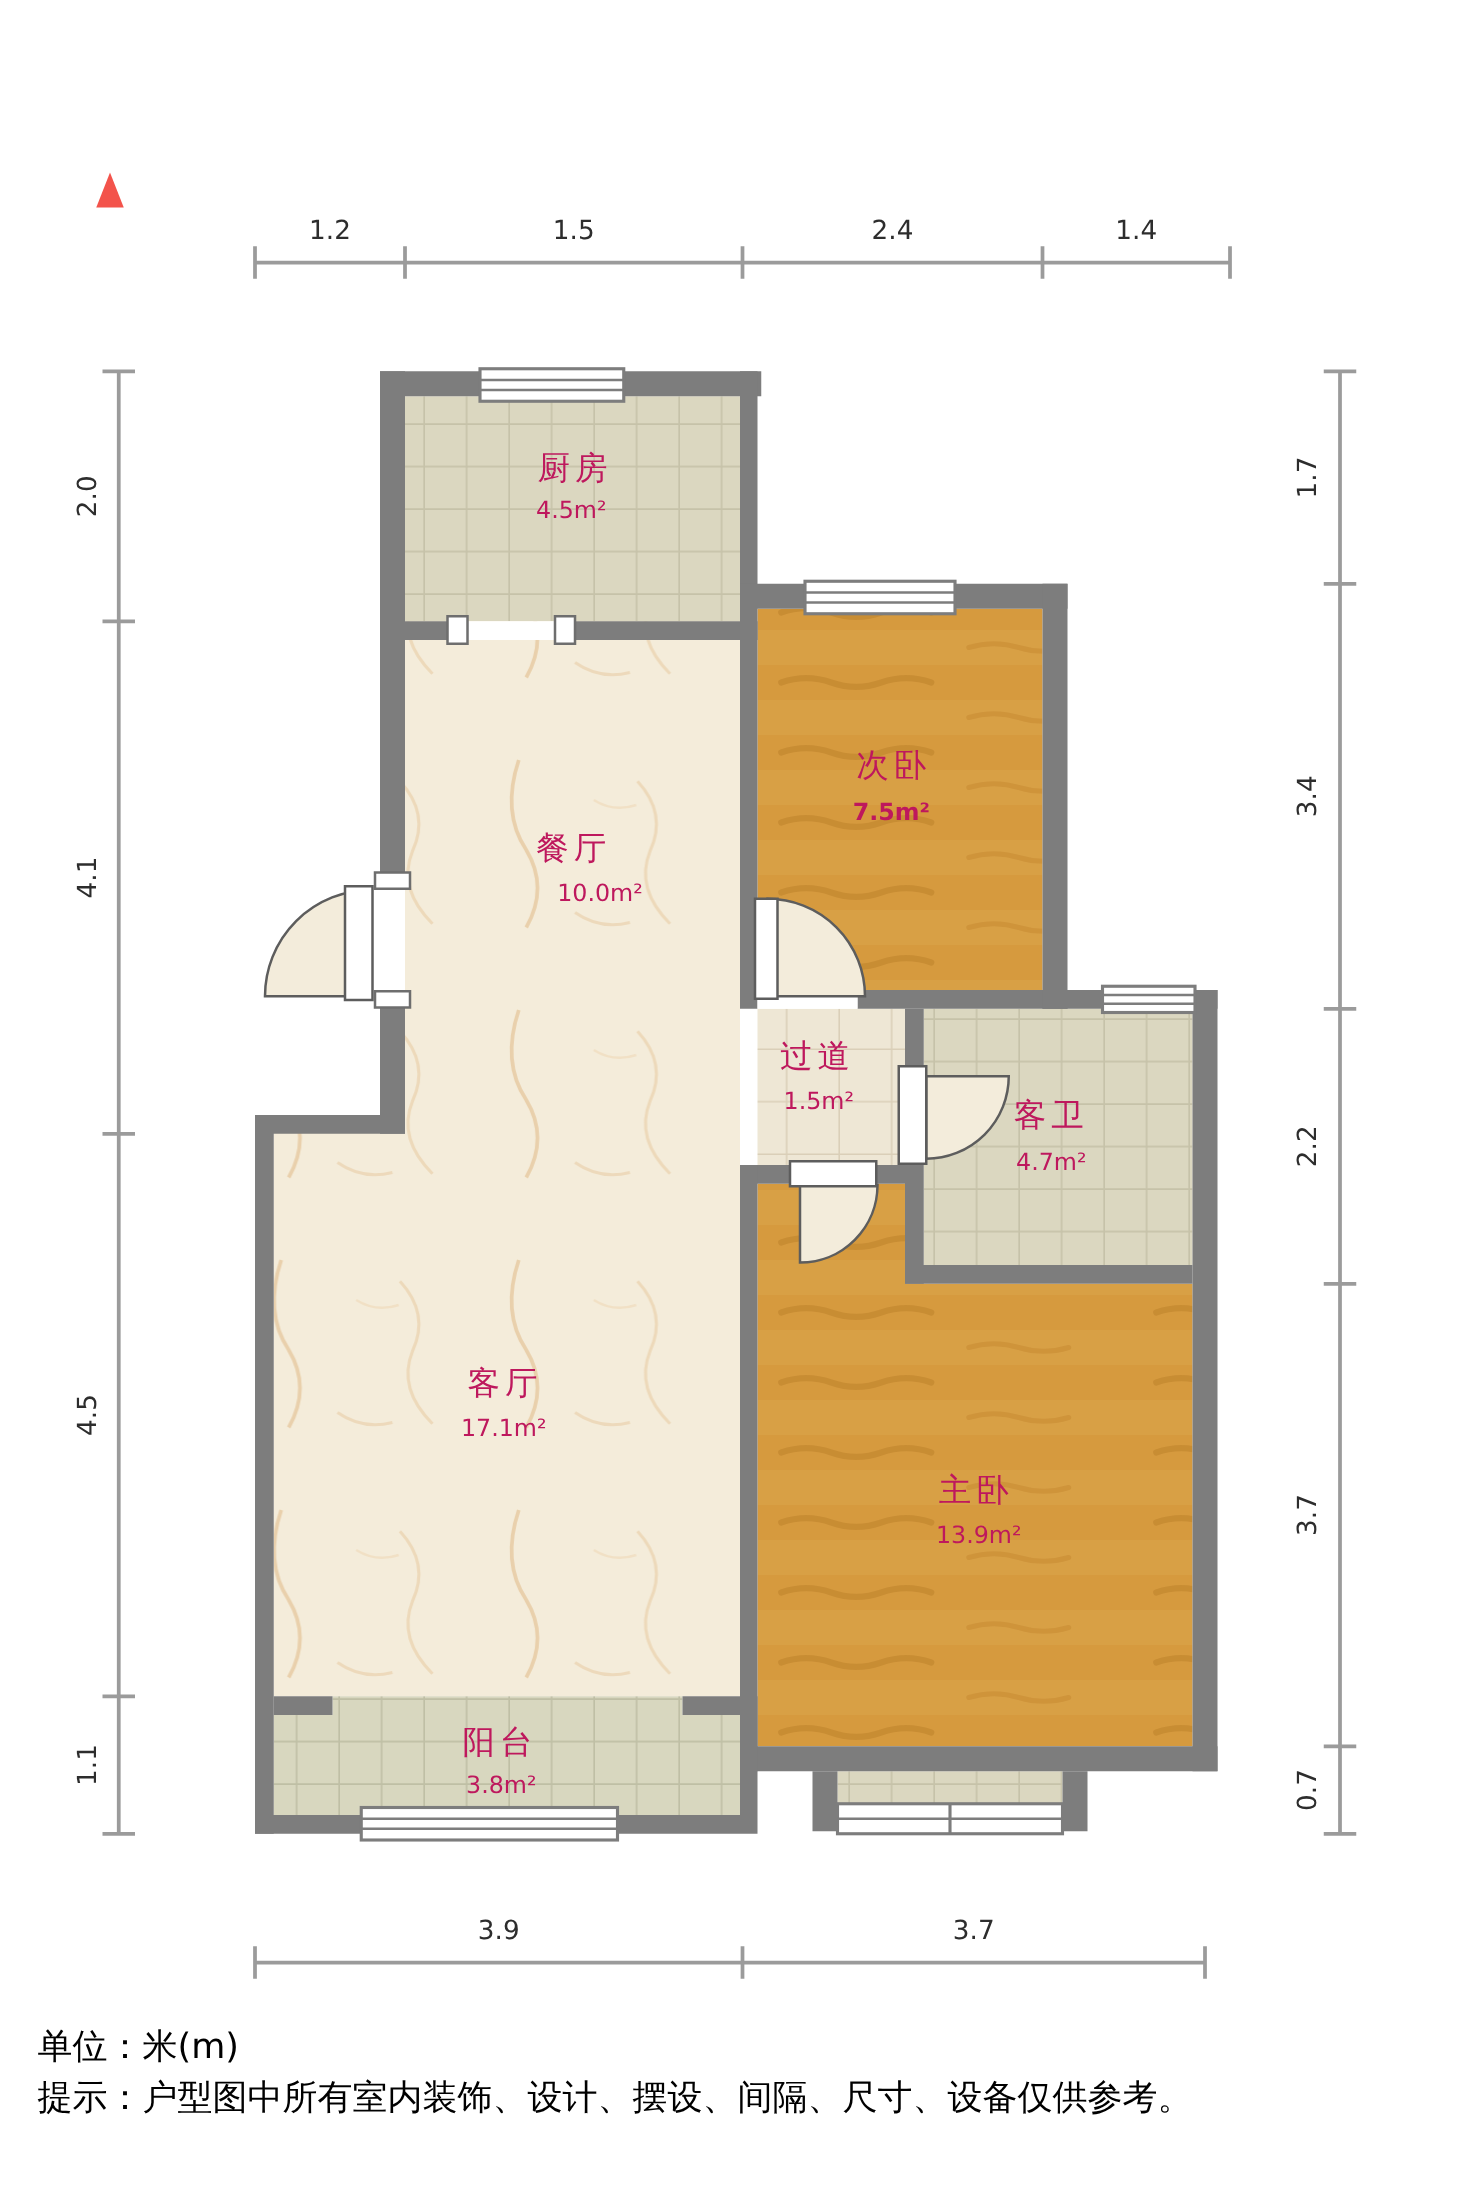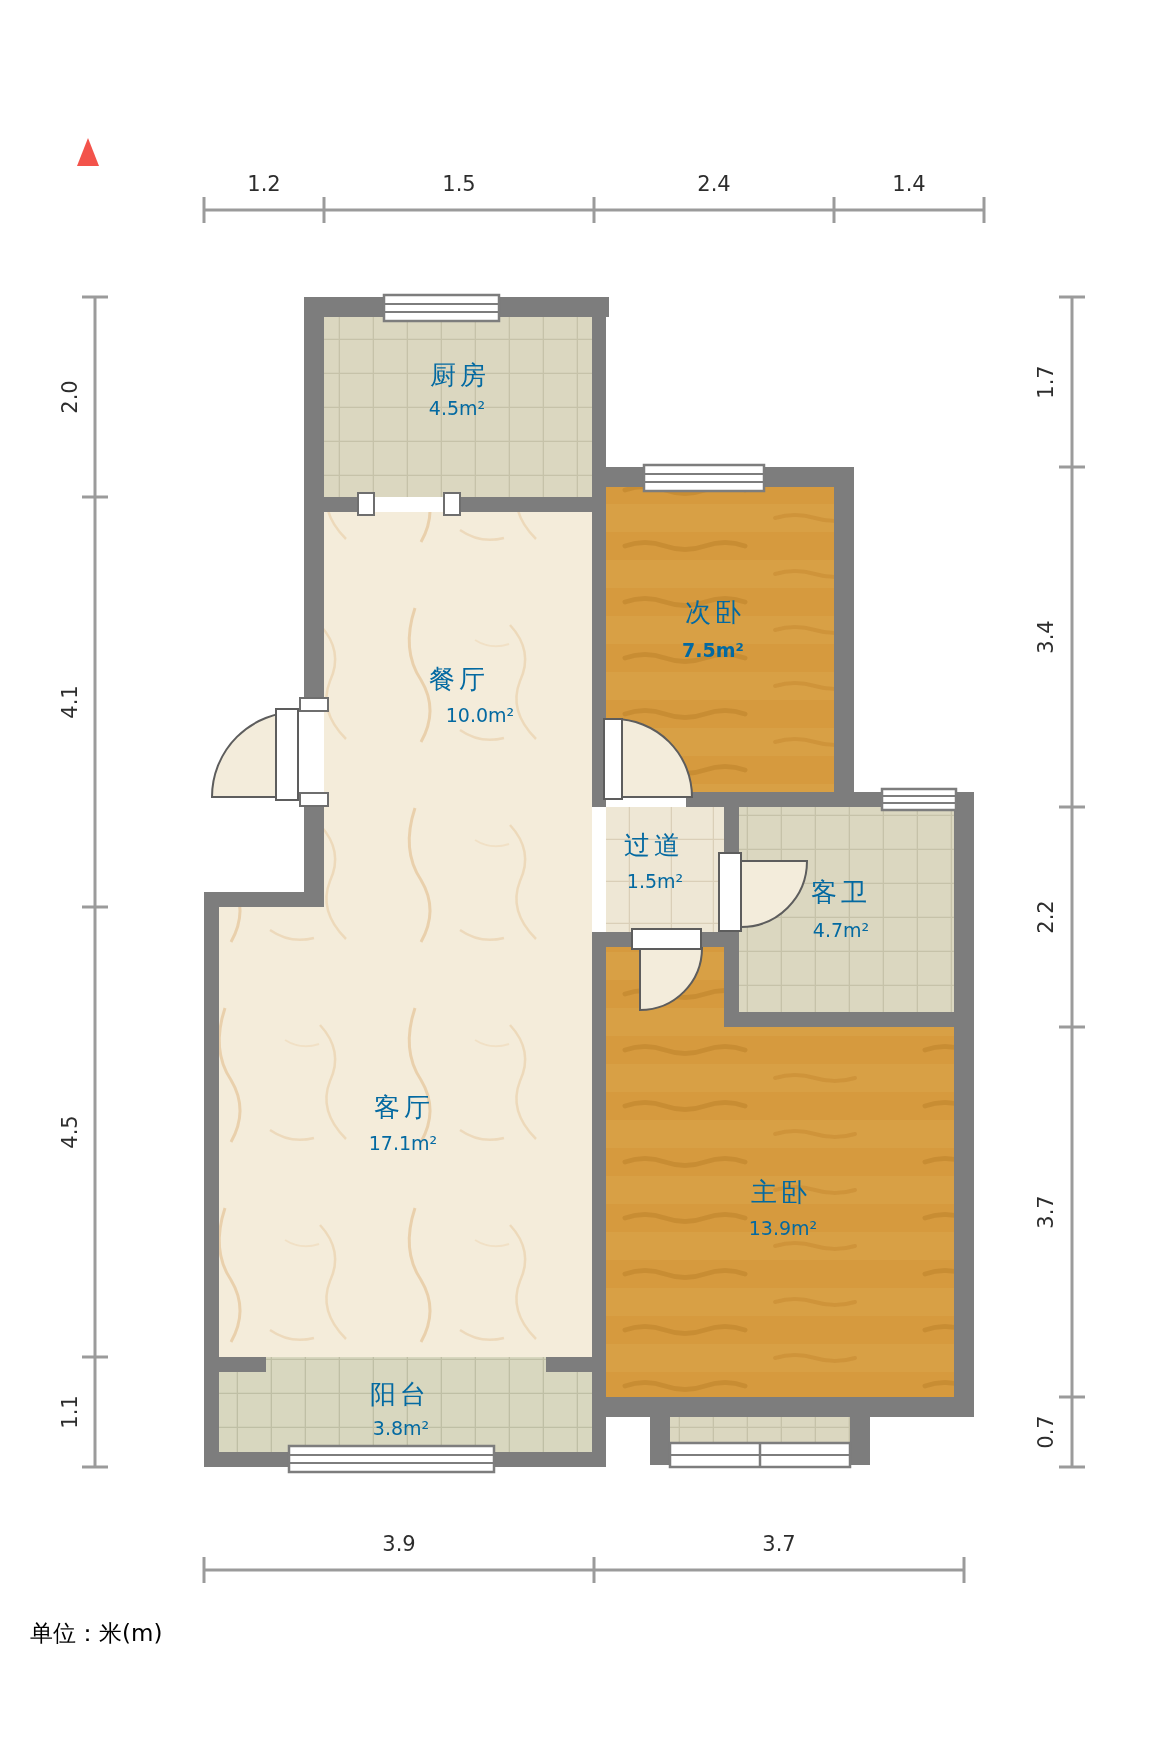--- a/index.html
+++ b/index.html
@@ -1,24 +1,24 @@
 <!DOCTYPE html>
 <html><head>
 <meta charset="utf-8">
 <style>
   html,body{margin:0;padding:0;background:#ffffff;}
   #stage{position:relative;width:1173px;height:1758px;background:#ffffff;overflow:hidden;
          font-family:"DejaVu Sans",sans-serif;}
   #plan-svg{position:absolute;left:0;top:0;}
-  .lbl{position:absolute;transform:translate(-50%,-50%);white-space:nowrap;color:#0369a1;}
+  .lbl{position:absolute;transform:translate(-50%,-50%);white-space:nowrap;color:#be185d;}
   .room-name{font-size:26px;letter-spacing:4px;}
   .room-area{font-size:19px;letter-spacing:0;}
   .dim{font-size:21px;color:#2d2d2d;}
   .dim.v{transform:translate(-50%,-50%) rotate(-90deg);}
-  .footer-line{position:absolute;left:30px;font-size:23px;color:#000;white-space:nowrap;}
+  .footer-line{position:absolute;left:30px;font-size:28px;color:#000;white-space:nowrap;}
 </style>
 </head>
 <body>
 
 <div id="stage">
 
   <svg id="plan-svg" width="1173" height="1758" viewBox="0 0 1173 1758">
     <defs>
       <pattern id="pWood" width="300" height="56" patternUnits="userSpaceOnUse">
         <rect width="300" height="56" fill="#d69a3e"></rect>
@@ -213,14 +213,15 @@
   <div class="lbl dim v" style="left:1046px;top:382px;">1.7</div>
   <div class="lbl dim v" style="left:1046px;top:637px;">3.4</div>
   <div class="lbl dim v" style="left:1046px;top:917px;">2.2</div>
   <div class="lbl dim v" style="left:1046px;top:1212px;">3.7</div>
   <div class="lbl dim v" style="left:1046px;top:1432px;">0.7</div>
 
   <div class="lbl dim" style="left:399px;top:1544px;">3.9</div>
   <div class="lbl dim" style="left:779px;top:1544px;">3.7</div>
 
   <div class="footer-line" style="top:1618px;">单位：米(m)</div>
+  <div class="footer-line" style="top:1659px;">提示：户型图中所有室内装饰、设计、摆设、间隔、尺寸、设备仅供参考。</div>
 
 </div>
 
 </body></html>

